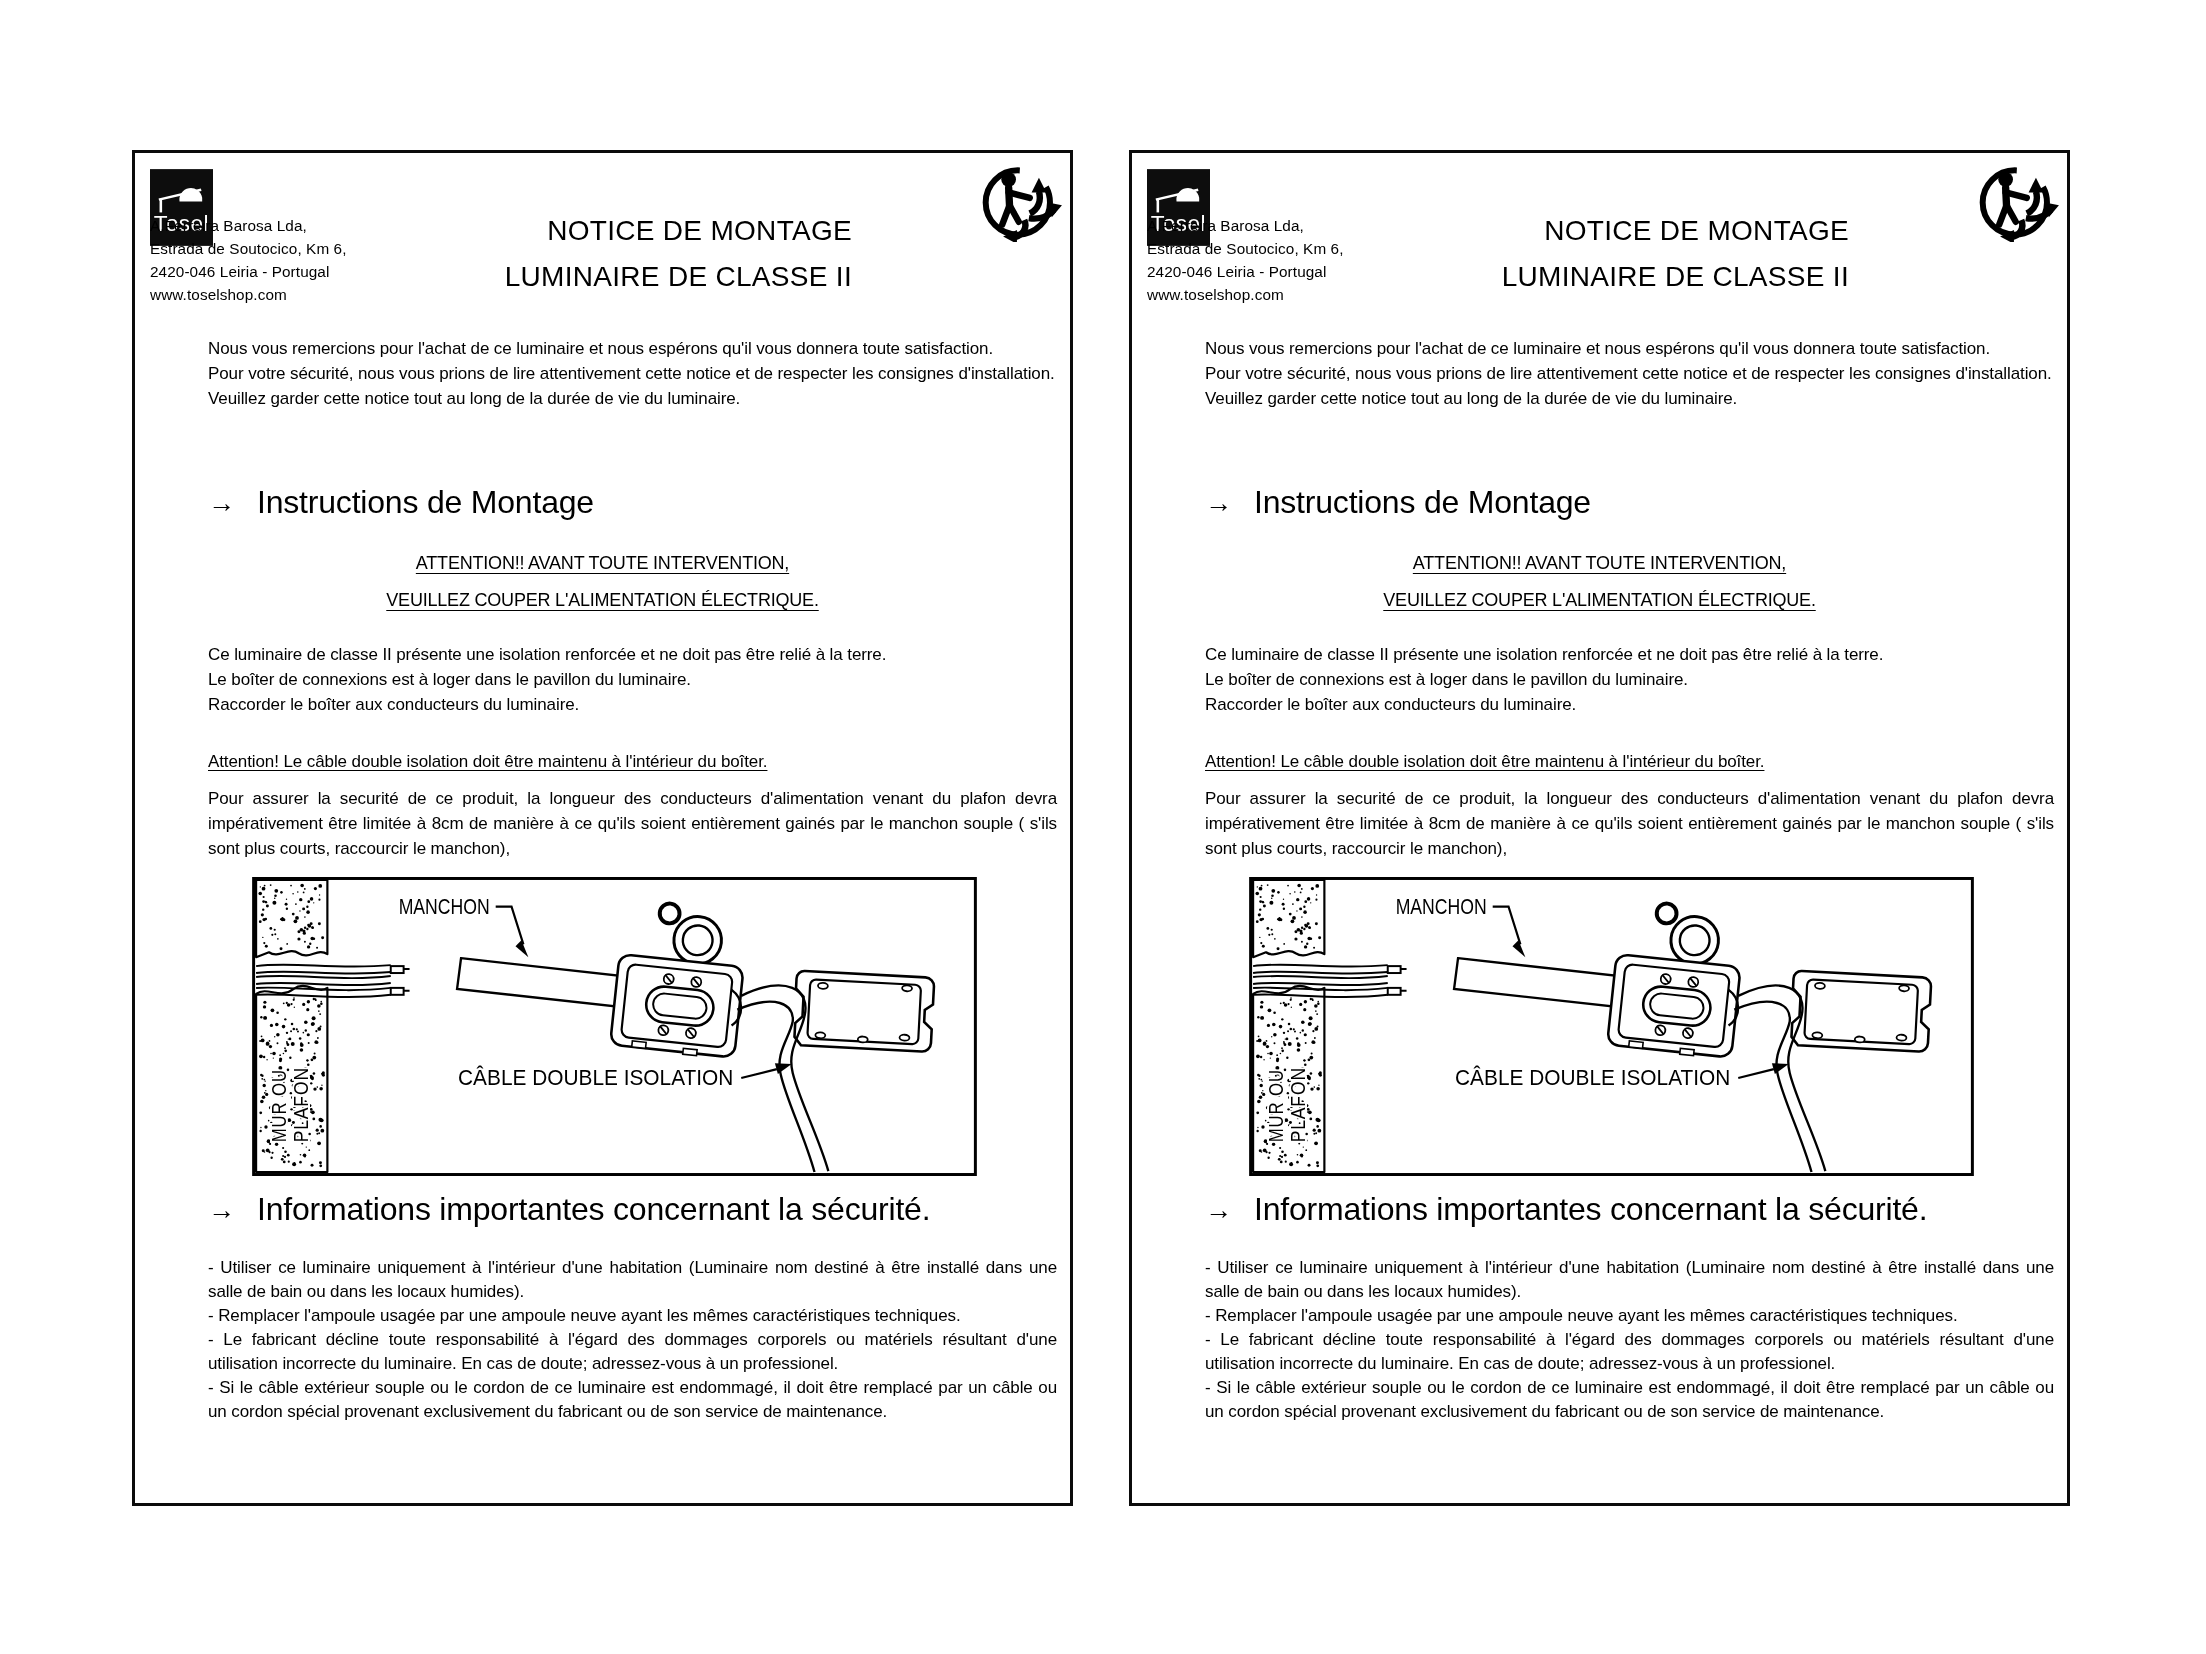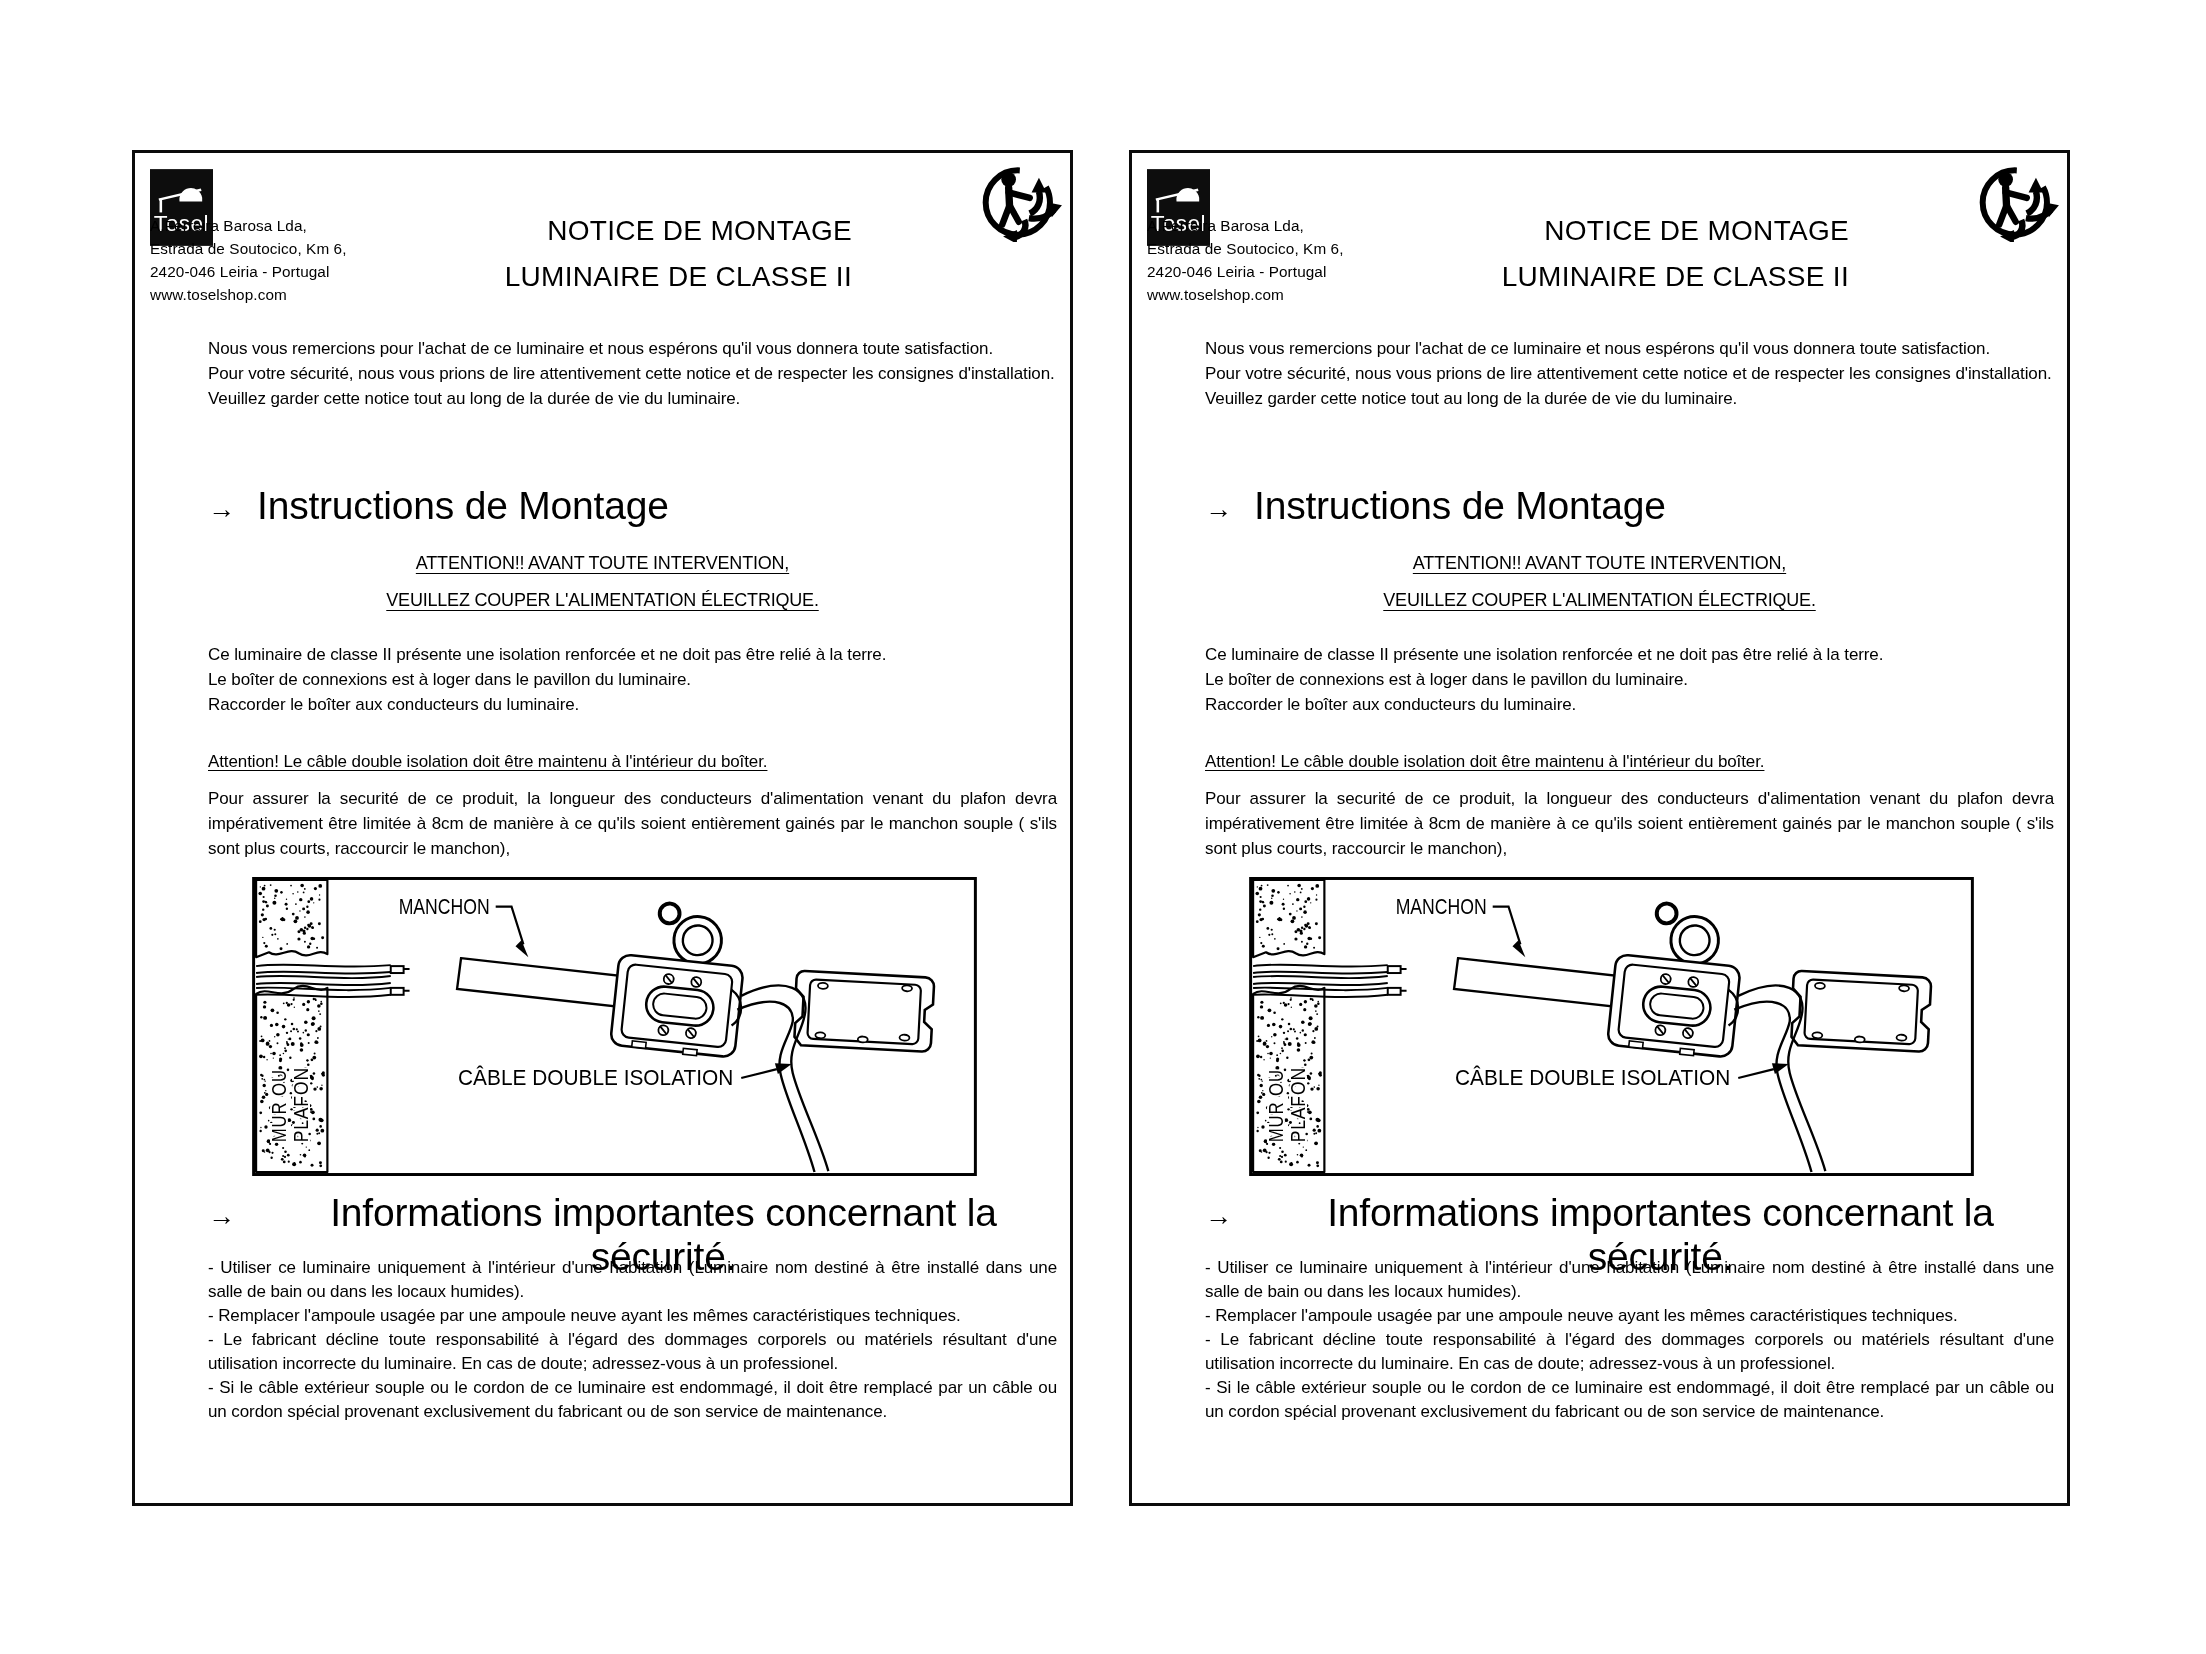--- a/index.html
+++ b/index.html
@@ -27,21 +27,21 @@
   .intro   { top:183px; }
   .class2  { top:489px; width:865px; }
   .attn    { top:596px; }
   .attn p  { text-decoration:underline; text-underline-offset:3px; }
   .length  { top:633px; }
   .bullets { top:1103px; }
   .bullets p.body { line-height:24px; }
 
   .sect-head { position:absolute; left:73px; display:flex; align-items:baseline; gap:22px; }
   .sect-head .arrow { font-size:27px; font-weight:bold; transform:translateY(-1px); }
-  .sect-head .txt { font-size:39px; letter-spacing:-0.2px;text-align:center; }
+  .sect-head .txt { font-size:32px; letter-spacing:-0.2px; }
   .h-montage { top:331px; }
   .h-secu    { top:1038px; }
 
   .warning { position:absolute; left:40px; right:40px; top:392px; text-align:center;
              font-size:18px; line-height:37px; letter-spacing:-0.2px; }
   .warning div { text-decoration:underline; text-underline-offset:4px; }
 
   .diagram-box { position:absolute; left:117px; top:724px; width:725px; height:299px; }
   svg text { font-family:"Liberation Sans", sans-serif; }
 </style>

